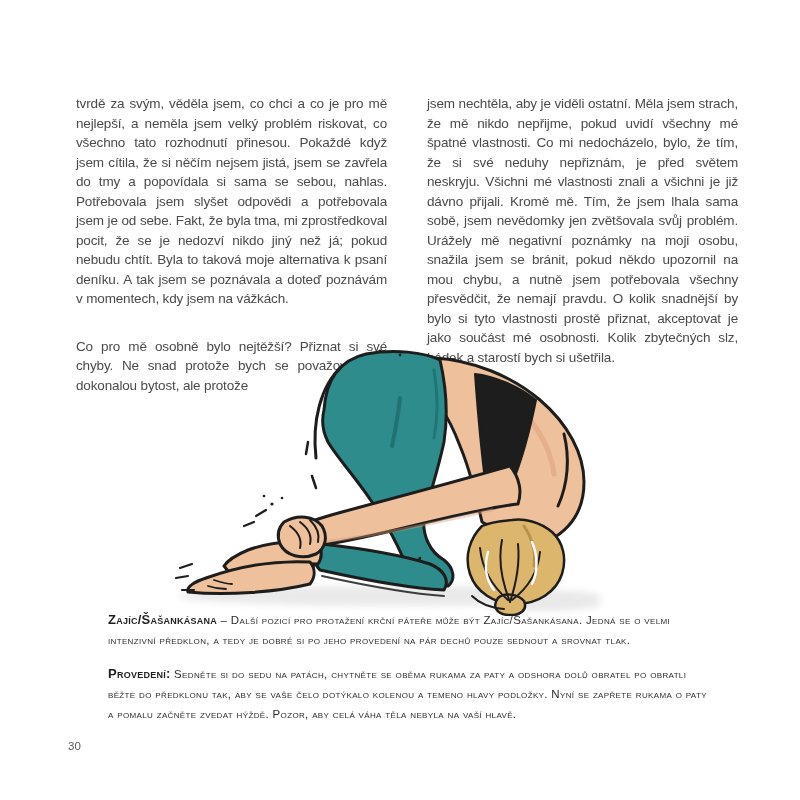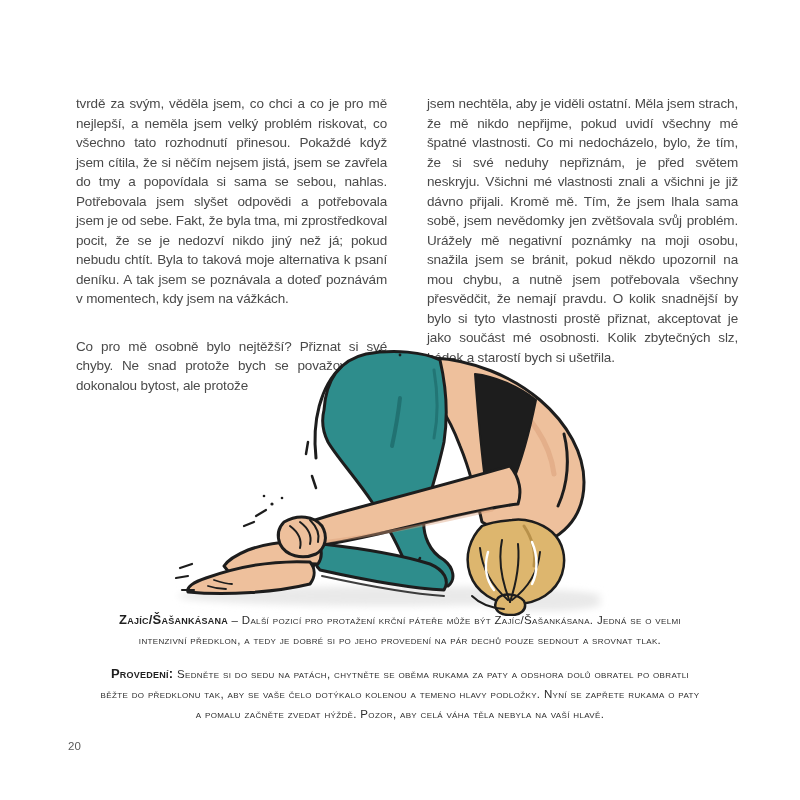--- a/index.html
+++ b/index.html
@@ -28,21 +28,21 @@
   .hair-f{fill:var(--hair,#ddb66e);stroke:var(--ink,#1d1d1d);stroke-width:2.5;stroke-linejoin:round;}
   .black-f{fill:var(--black,#1d1d1d);stroke:var(--ink,#1d1d1d);stroke-width:2;stroke-linejoin:round;}
   .ink-s{fill:none;stroke:var(--ink,#1d1d1d);stroke-linecap:round;}
   .white-s{fill:none;stroke:#ffffff;stroke-linecap:round;}
   .tealdark-s{fill:none;stroke:var(--teal-dark,#1e6b6b);stroke-linecap:round;}
   .skindark-s{fill:none;stroke:var(--skin-dark,#d99e78);stroke-linecap:round;}
   .hairdark-s{fill:none;stroke:var(--hair-dark,#b8914a);stroke-linecap:round;}
   .ink-dot{fill:var(--ink,#1d1d1d);}
 
   
-  .caption-block{position:absolute;left:100px;width:600px;text-align:center;}
+  .caption-block{position:absolute;left:108px;width:600px;}
   #cap1{top:610px;}
   #cap2{top:664px;}
   p.caption{
     margin:0;
     font-variant:small-caps;
     font-size:11.5px;line-height:20px;
     letter-spacing:0.35px;
     color:#2d2d2d;
   }
   p.caption strong{font-size:13px;color:#1f1f1f;letter-spacing:0.25px;}
@@ -158,14 +158,14 @@
   </div>
 
   <div class="caption-block" id="cap1">
     <p class="caption"><strong>Zajíc/Šašankásana</strong><span> – Další pozicí pro protažení krční páteře může být Zajíc/Šašankásana. Jedná se o velmi intenzivní předklon, a tedy je dobré si po jeho provedení na pár dechů pouze sednout a srovnat tlak.</span></p>
   </div>
 
   <div class="caption-block" id="cap2">
     <p class="caption"><strong>Provedení:</strong><span> Sedněte si do sedu na patách, chytněte se oběma rukama za paty a odshora dolů obratel po obratli běžte do předklonu tak, aby se vaše čelo dotýkalo kolenou a temeno hlavy podložky. Nyní se zapřete rukama o paty a pomalu začněte zvedat hýždě. Pozor, aby celá váha těla nebyla na vaší hlavě.</span></p>
   </div>
 
-  <div class="page-number">20</div>
+  <div class="page-number">30</div>
 </div>
 
 </body></html>

